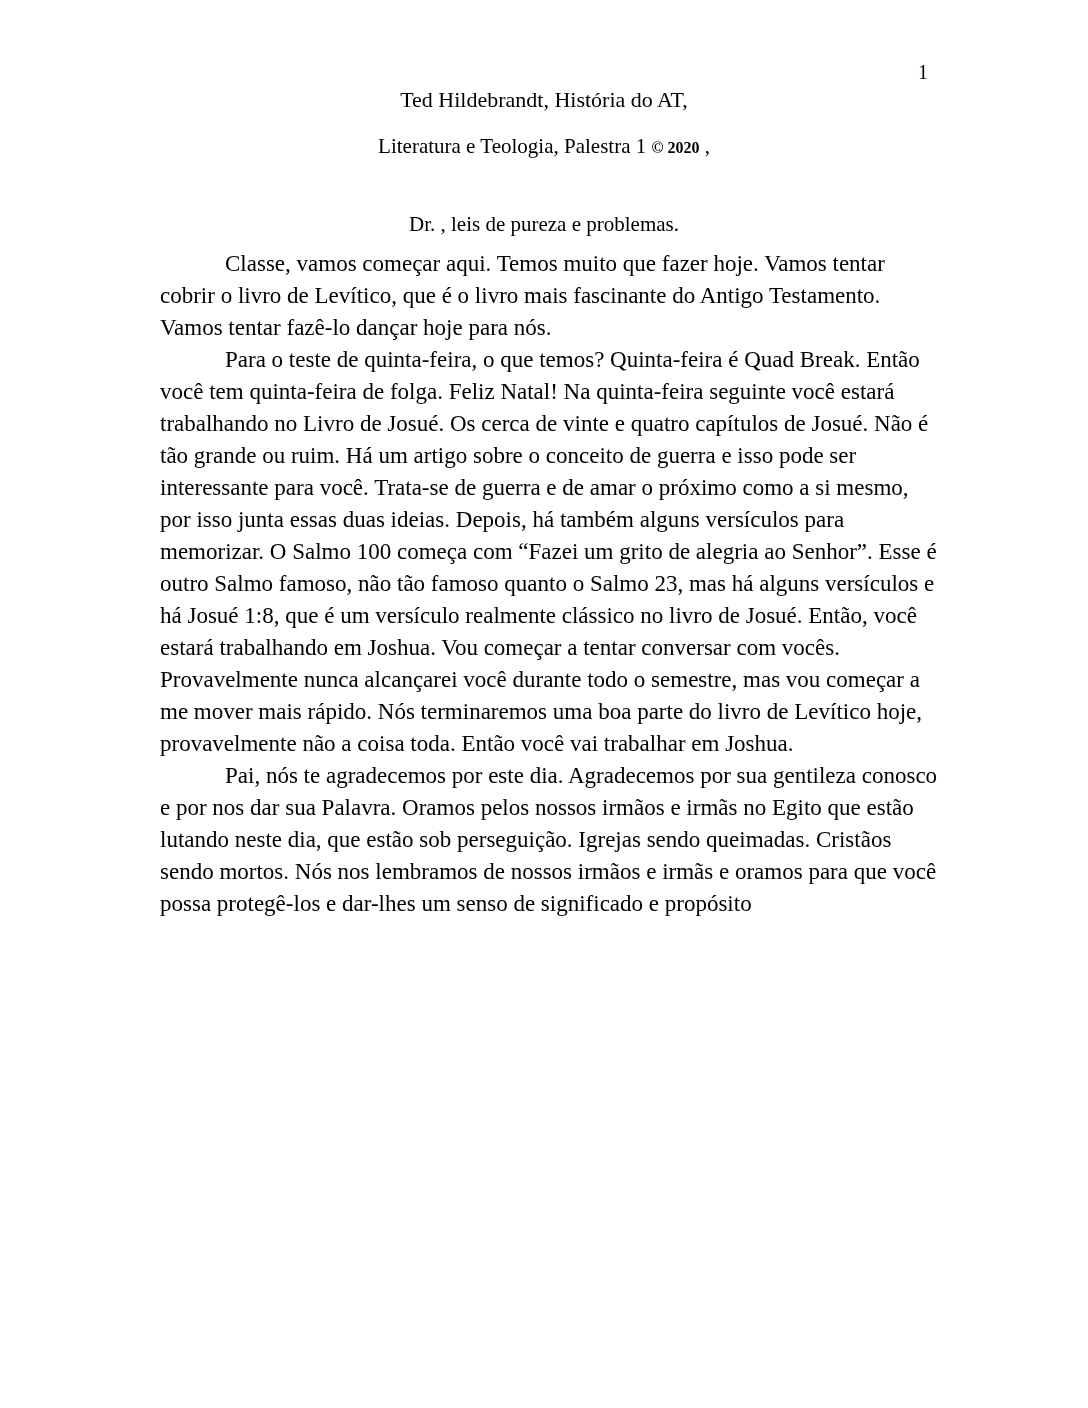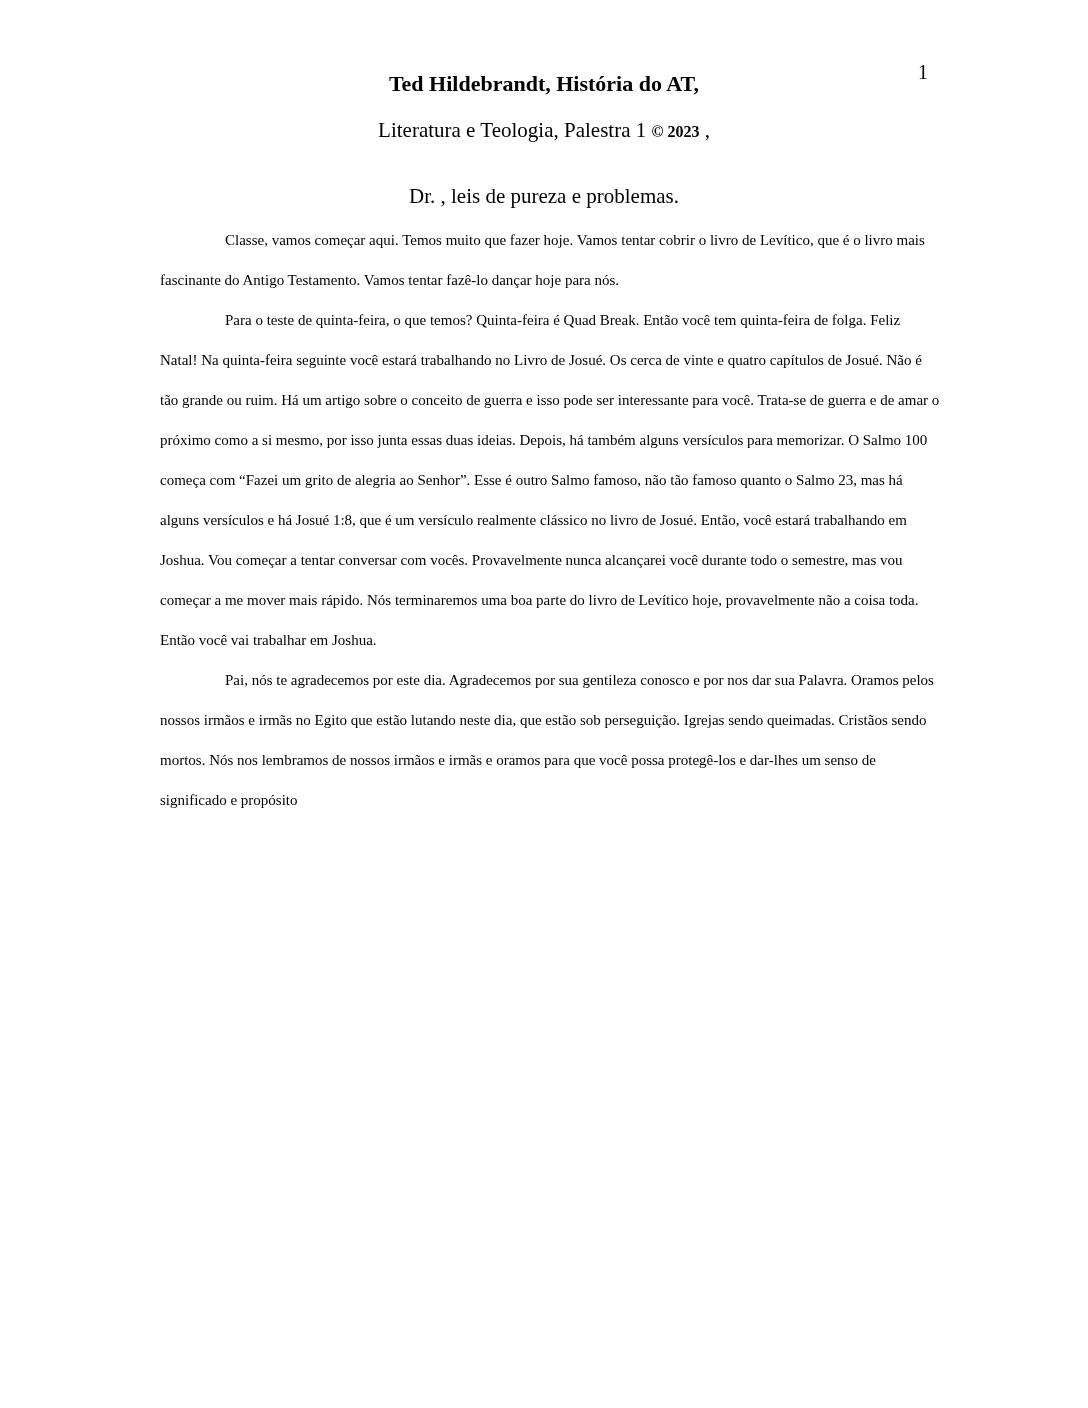--- a/index.html
+++ b/index.html
@@ -18,79 +18,79 @@
     box-sizing: border-box;
   }
   .page-number {
     position: absolute;
     top: 60px;
     right: 160px;
     font-size: 20px;
     line-height: 24px;
   }
   .title {
-    margin: 0;
+    margin: 16px;
     padding-top: 70px;
     text-align: center;
     font-size: 22px;
     line-height: 28px;
-    font-weight: bold;
+    font-weight: normal;
   }
   .subtitle {
     margin-top: 18px;
     text-align: center;
     font-size: 21px;
     line-height: 28px;
   }
   .subtitle .copyright {
     font-size: 16px;
     font-weight: bold;
   }
   .dedication {
-    margin-top: 36px;
+    margin-top: 48px;
     text-align: center;
     font-size: 21px;
     line-height: 28px;
   }
   .section-heading {
     margin: 8px 150px 0 160px;
     padding-left: 12px;
     font-size: 22px;
     line-height: 30px;
     font-weight: bold;
   }
   .section-heading .timestamp {
     font-weight: normal;
     font-size: 17px;
   }
   .body-text {
     margin: 10px 148px 0 160px;
   }
   .body-text p {
     margin: 0;
-    font-size: 15px;
-    line-height: 40px;
+    font-size: 23px;
+    line-height: 32px;
     text-indent: 65px;
     text-align: left;
   }
   .body-text p.prayer {
   }
 </style>
 </head>
 <body>
 
 <div class="page">
 
   <div class="page-number">1</div>
 
   <h1 class="title">Ted Hildebrandt, História do AT,</h1>
 
   <div class="subtitle">
     <span>Literatura e Teologia, Palestra 1</span>
-    <span class="copyright">© 2023</span>
+    <span class="copyright">© 2020</span>
     <span>,</span>
   </div>
 
   <div class="dedication">Dr. , leis de pureza e problemas.</div>
 
 
   <div class="body-text">
     <p>Classe, vamos começar aqui. Temos muito que fazer hoje. Vamos tentar cobrir o livro de Levítico, que é o livro mais fascinante do Antigo Testamento. Vamos tentar fazê-lo dançar hoje para nós.</p>
     <p>Para o teste de quinta-feira, o que temos? Quinta-feira é Quad Break. Então você tem quinta-feira de folga. Feliz Natal! Na quinta-feira seguinte você estará trabalhando no Livro de Josué. Os cerca de vinte e quatro capítulos de Josué. Não é tão grande ou ruim. Há um artigo sobre o conceito de guerra e isso pode ser interessante para você. Trata-se de guerra e de amar o próximo como a si mesmo, por isso junta essas duas ideias. Depois, há também alguns versículos para memorizar. O Salmo 100 começa com “Fazei um grito de alegria ao Senhor”. Esse é outro Salmo famoso, não tão famoso quanto o Salmo 23, mas há alguns versículos e há Josué 1:8, que é um versículo realmente clássico no livro de Josué. Então, você estará trabalhando em Joshua. Vou começar a tentar conversar com vocês. Provavelmente nunca alcançarei você durante todo o semestre, mas vou começar a me mover mais rápido. Nós terminaremos uma boa parte do livro de Levítico hoje, provavelmente não a coisa toda. Então você vai trabalhar em Joshua.</p>
     <p class="prayer">Pai, nós te agradecemos por este dia. Agradecemos por sua gentileza conosco e por nos dar sua Palavra. Oramos pelos nossos irmãos e irmãs no Egito que estão lutando neste dia, que estão sob perseguição. Igrejas sendo queimadas. Cristãos sendo mortos. Nós nos lembramos de nossos irmãos e irmãs e oramos para que você possa protegê-los e dar-lhes um senso de significado e propósito</p>

